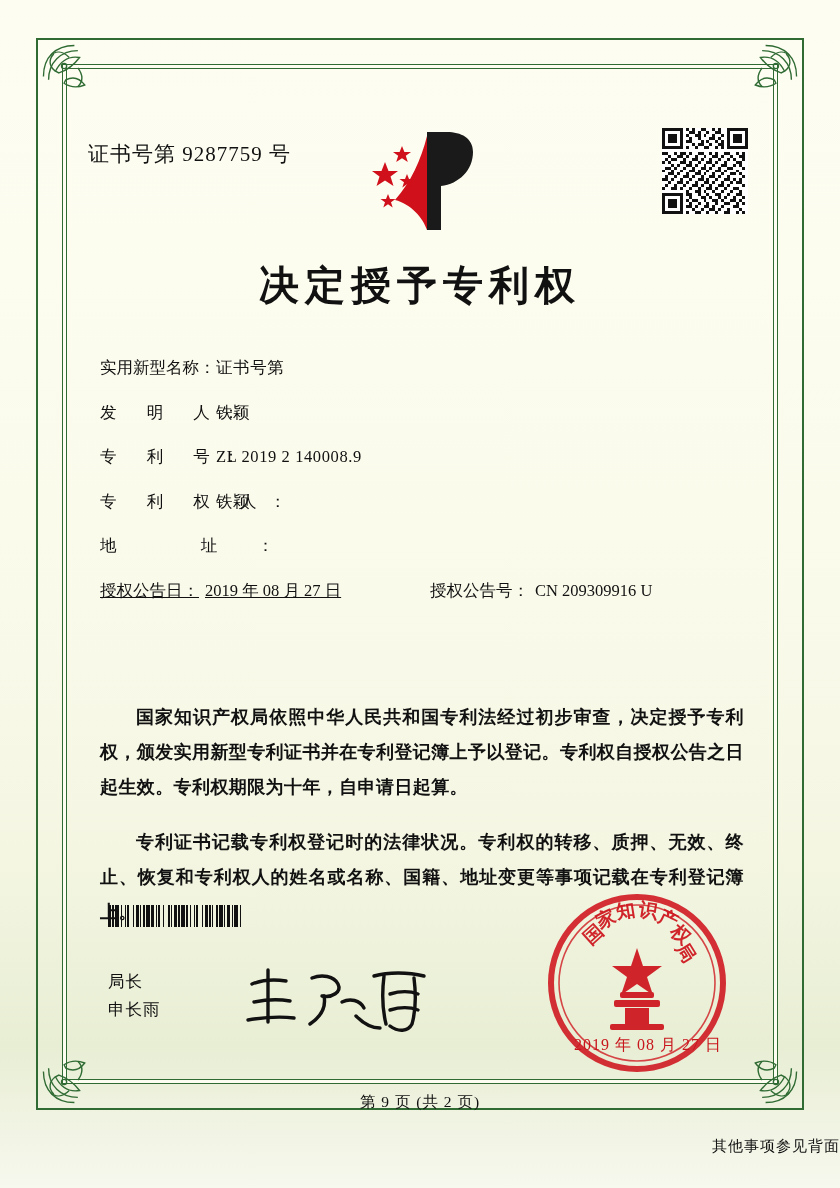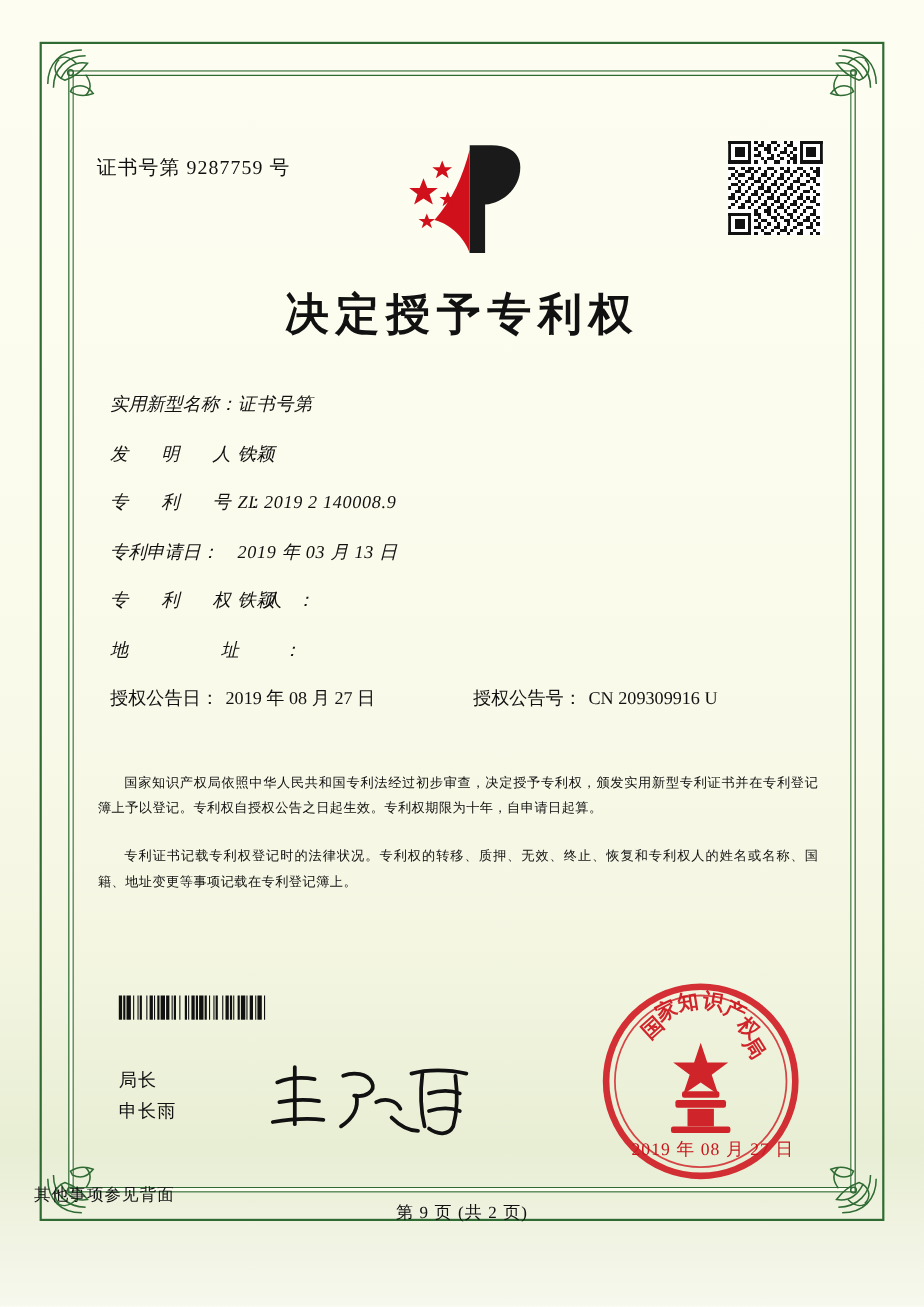--- a/index.html
+++ b/index.html
@@ -53,21 +53,21 @@
     width: 130px;
     height: 112px;
   }
   .emblem svg { width: 100%; height: 100%; display: block; }
 
   
   .cert-no {
     position: absolute;
     left: 88px;
     top: 140px;
-    font-size: 18px;
+    font-size: 21px;
     letter-spacing: 1px;
     color: #111;
   }
 
   
   .qr {
     position: absolute;
     right: 92px;
     top: 128px;
     width: 86px;
@@ -93,21 +93,20 @@
     right: 100px;
     top: 360px;
     font-size: 16.5px;
     line-height: 1.0;
     color: #111;
   }
   .field-row {
     display: flex;
     align-items: flex-start;
     margin-bottom: 28px;
-    font-style: italic;
   }
   .field-label {
     width: 116px;
     flex: 0 0 116px;
     letter-spacing: 0;
     white-space: nowrap;
   }
   .field-label.sp3 { letter-spacing: 13px; }
   .field-label.sp2 { letter-spacing: 13px; }
   .field-label.addr { letter-spacing: 40px; }
@@ -117,34 +116,35 @@
   }
   .field-value .sub {
     display: block;
     margin-top: 9px;
   }
   .two-col {
     display: flex;
     align-items: flex-start;
     margin-bottom: 22px;
   }
-  .two-col .col-a { width: 330px; flex: 0 0 330px; display: flex; }
+  .two-col .col-a { width: 330px; flex: 0 0 330px; display: flex; text-decoration: underline; }
   .two-col .col-b { flex: 1; display: flex; }
   .two-col .lab { white-space: nowrap; margin-right: 6px; }
 
   .body-text {
     position: absolute;
-    left: 89px;
+    left: 100px;
     right: 96px;
     top: 700px;
-    font-size: 12px;
+    font-size: 18px;
     line-height: 1.95;
     color: #111;
     text-align: justify;
     letter-spacing: 0.4px;
+    font-weight: bold;
   }
   .body-text p { margin: 0 0 0 0; text-indent: 2em; }
   .body-text p + p { margin-top: 20px; }
 
   
   .barcode {
     position: absolute;
     left: 108px;
     top: 905px;
     width: 225px;
@@ -201,26 +201,25 @@
     left: 0; right: 0;
     top: 1092px;
     text-align: center;
     font-size: 15.5px;
     color: #111;
     letter-spacing: 1px;
   }
   .footer-note {
     position: absolute;
     left: 0; right: 0;
-    top: 1077px;
-    text-align: left;
+    top: 1137px;
+    text-align: right;
     font-size: 15px;
     color: #111;
     letter-spacing: 1px;
-    padding-left: 31px;
   }
 </style>
 </head>
 <body>
 
 <div class="page">
 
   <div class="frame-outer"></div>
   <div class="frame-inner"></div>
 
@@ -536,24 +535,20 @@
     <div class="field-row">
       <div class="field-label sp3">发  明  人：</div>
       <div class="field-value">铁颖</div>
     </div>
 
     <div class="field-row">
       <div class="field-label sp3">专  利  号：</div>
       <div class="field-value">ZL 2019 2 140008.9</div>
     </div>
 
-    <div class="field-row">
-      <div class="field-label">专利申请日：</div>
-      <div class="field-value">2019 年 03 月 13 日</div>
-    </div>
 
     <div class="field-row">
       <div class="field-label sp2">专 利 权 人：</div>
       <div class="field-value">铁颖</div>
     </div>
 
     <div class="field-row">
       <div class="field-label addr">地        址：</div>
     </div>
 

